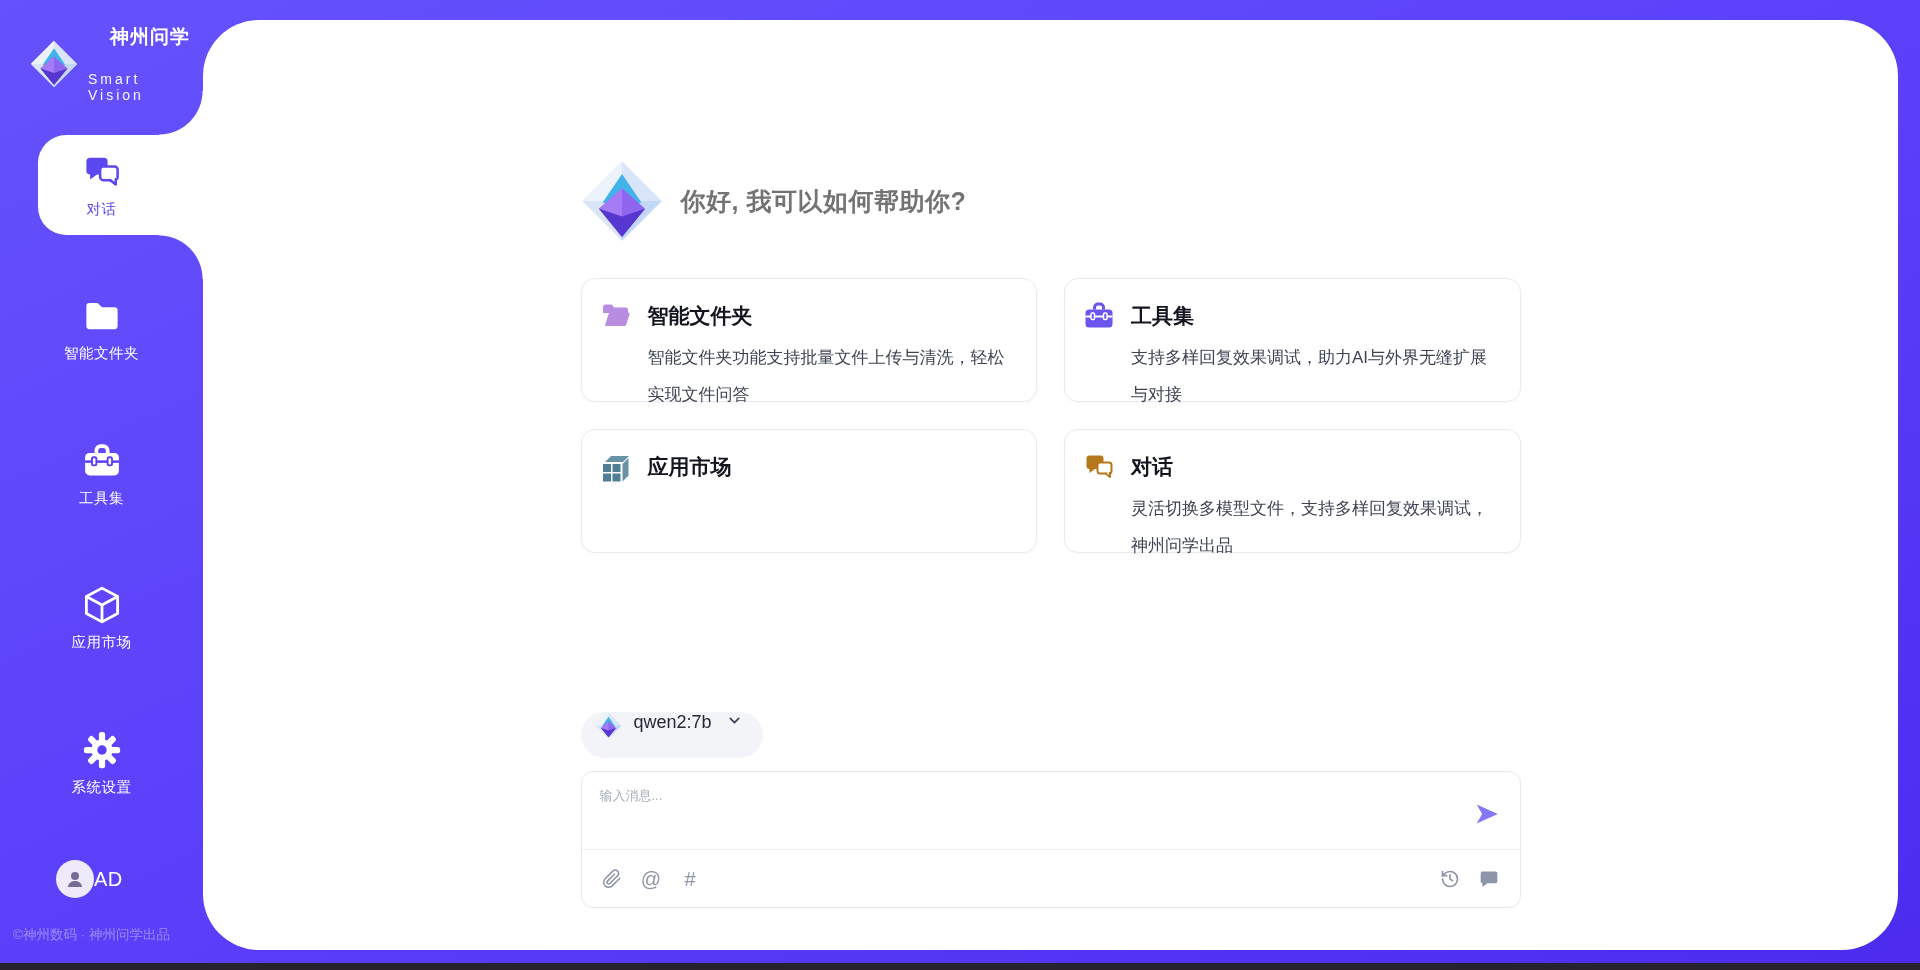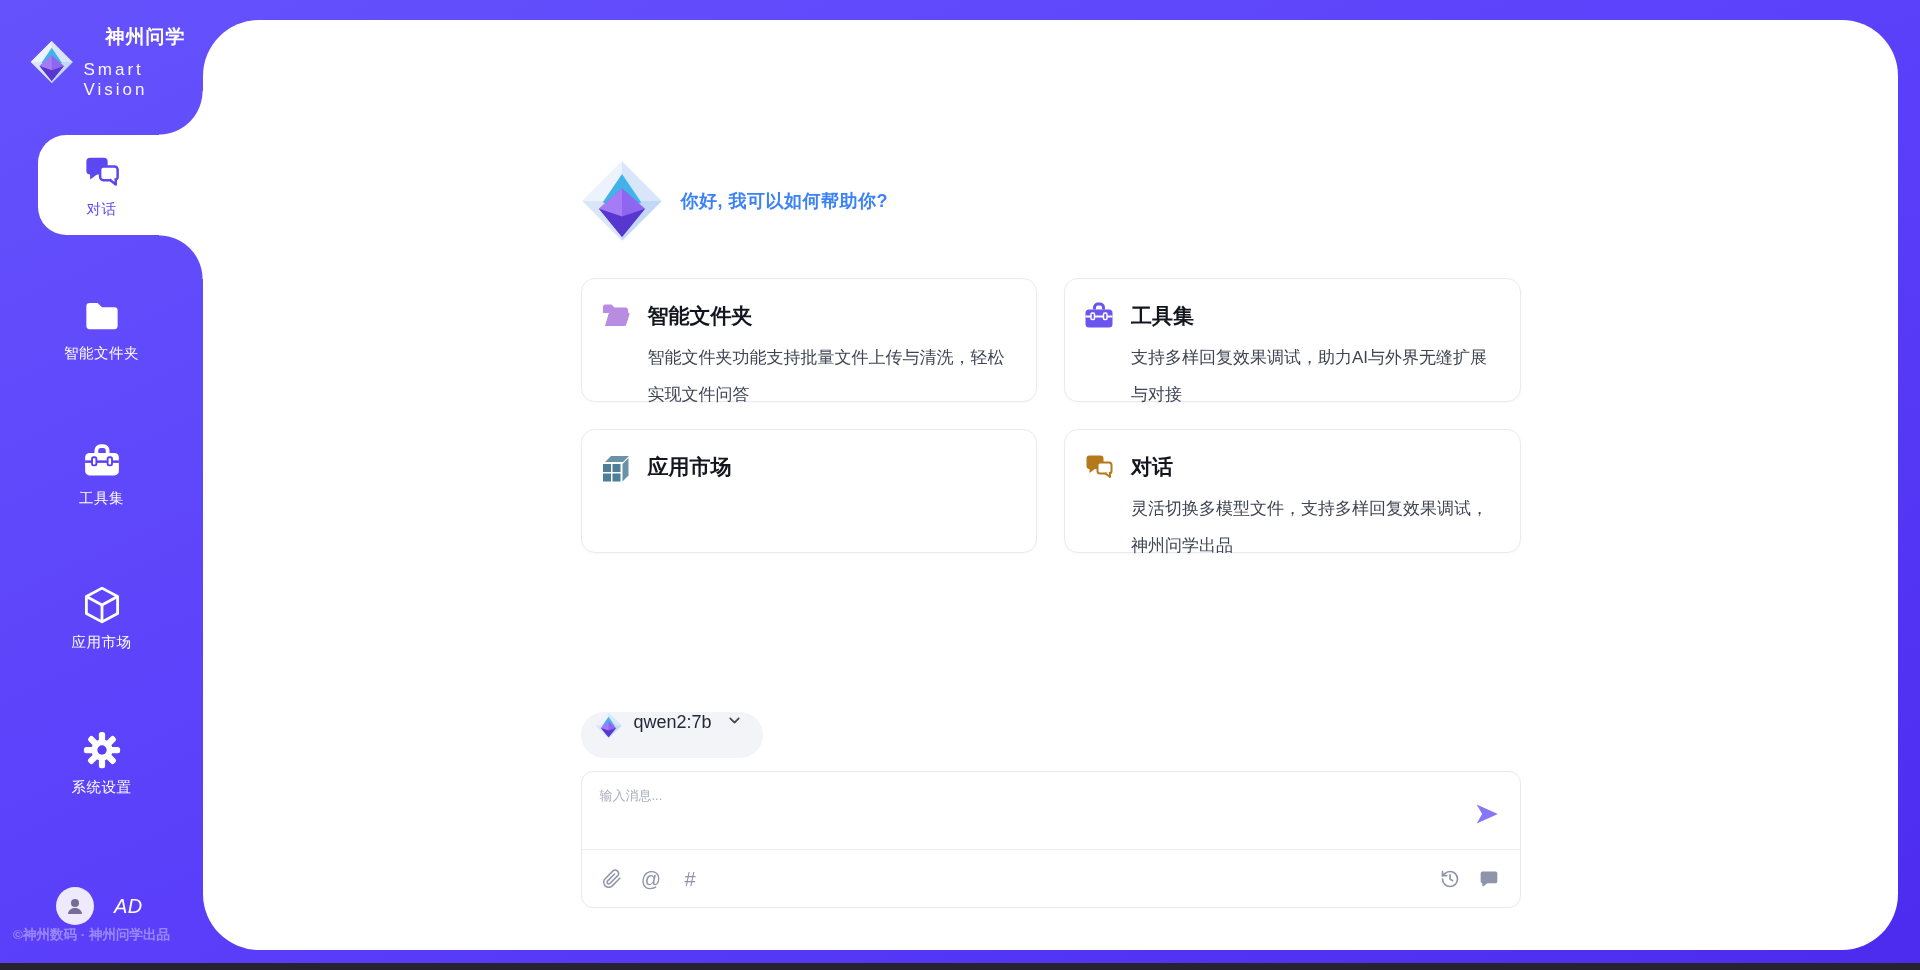--- a/index.html
+++ b/index.html
@@ -13,47 +13,47 @@
   body{
     font-family:"Liberation Sans","DejaVu Sans",sans-serif;
     background:linear-gradient(155deg,var(--purple-light) 0%,var(--purple-mid) 55%,var(--purple-dark) 100%);
     position:relative; color:#15171f;
   }
   
   .sidebar{position:absolute; left:0; top:0; width:203px; height:100%; z-index:2;}
   .brand{position:absolute; left:30px; top:24px; display:flex; align-items:center; gap:10px;}
   .brand svg{width:48px; height:48px;}
   .brand-name{font-size:19px; font-weight:700; color:#fff; letter-spacing:1px;margin-left:22px;}
-  .brand-sub{font-size:17px; color:rgba(255,255,255,.95); letter-spacing:3px; margin-top:10px;}
+  .brand-sub{font-size:14px; color:rgba(255,255,255,.95); letter-spacing:3px; margin-top:21px;}
   .active-tab{position:absolute; left:38px; top:135px; width:165px; height:100px;
     background:#fff; border-radius:28px 0 0 28px;}
   .active-tab::before{content:""; position:absolute; right:0; top:-44px; width:44px; height:44px;
     background:radial-gradient(44px circle at 0 0, rgba(0,0,0,0) 43px, #fff 44px);}
   .active-tab::after{content:""; position:absolute; right:0; bottom:-44px; width:44px; height:44px;
     background:radial-gradient(44px circle at 0 100%, rgba(0,0,0,0) 43px, #fff 44px);}
   .nav-item{position:absolute; left:0; width:203px; display:flex; flex-direction:column;
     align-items:center; gap:8px; cursor:pointer; z-index:3;}
   .nav-item .nav-icon{width:40px; height:40px; display:block;}
   .nav-item .nav-icon svg{width:100%; height:100%; display:block;}
   .nav-label{font-size:14.5px; color:#fff; letter-spacing:.5px;}
   .nav-item.active .nav-label{color:var(--accent); font-weight:500;}
-  .user-row{position:absolute; left:0; top:887px; width:203px; display:flex; align-items:center;
-    padding-left:56px; gap:20px; cursor:pointer; z-index:3;font-style:italic;}
+  .user-row{position:absolute; left:0; top:860px; width:203px; display:flex; align-items:center;
+    padding-left:56px; cursor:pointer; z-index:3;}
   .avatar{width:38px; height:38px; border-radius:50%; background:#efeafb; display:flex;
     align-items:center; justify-content:center;}
   .avatar svg{width:24px; height:24px; color:#756d93;}
   .user-name{font-size:20px; color:#fff; letter-spacing:.5px;}
-  .copyright{position:absolute; left:13px; top:926px; font-size:13.5px; color:rgba(255,255,255,.38); z-index:3;font-weight:bold;}
+  .copyright{position:absolute; left:13px; top:926px; font-size:13.5px; color:rgba(255,255,255,.38); z-index:3;}
   
   .panel{position:absolute; left:203px; top:20px; right:22px; bottom:20px;
     background:#fff; border-radius:56px; z-index:1; overflow:hidden;}
   .content{width:940px; margin:0 auto; padding-top:140px;}
   .greeting{display:flex; align-items:center; gap:18px; height:82px;}
   .greeting svg{width:82px; height:82px; flex:none;}
-  .greeting h1{font-size:18px; font-weight:700; color:#3b82f6; letter-spacing:.5px;}
+  .greeting h1{font-size:25px; font-weight:700; color:#737373; letter-spacing:.5px;}
   .cards{margin-top:36px; display:grid; grid-template-columns:1fr 1fr; gap:27px;}
   .card{height:124px; background:#fff; border:1px solid #e9ebf1; border-radius:14px;
     padding:21px 22px 0 18px; box-shadow:0 1px 3px rgba(20,24,48,.03); cursor:pointer;}
   .card-head{display:flex; align-items:center; gap:16px;}
   .card-icon{width:32px; height:32px; flex:none;}
   .card-icon svg{width:100%; height:100%; display:block;}
   .card-title{font-size:21px; font-weight:700; color:#14161f;}
   .card-desc{margin:7px 0 0 48px; font-size:17px; line-height:37px; color:#3e4452;}
   .c-folder{color:var(--card-icon-folder);} .c-toolbox{color:var(--card-icon-toolbox);}
   .c-grid{color:var(--card-icon-grid);} .c-chat{color:var(--card-icon-chat);}

